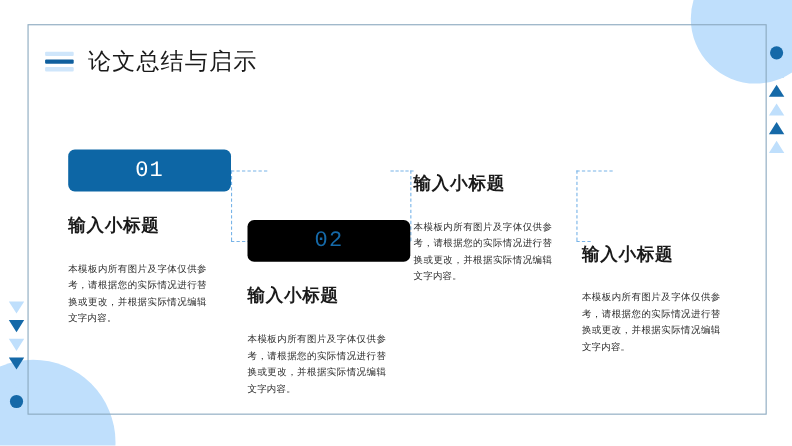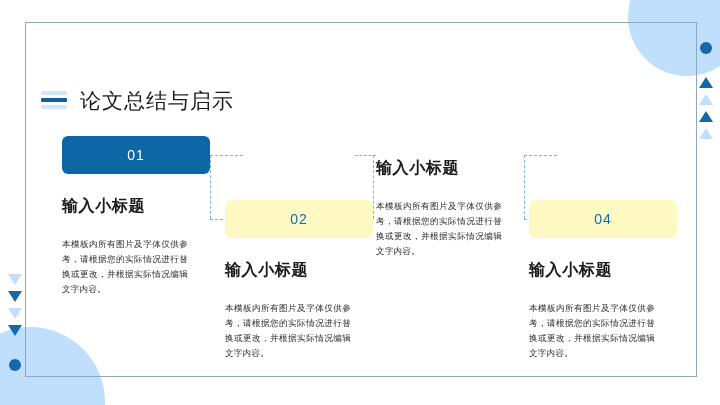--- a/index.html
+++ b/index.html
@@ -54,21 +54,20 @@
   }
 
   
   #title-row {
     position: absolute;
     left: 41px;
     top: 42px;
     display: flex;
     align-items: center;
     height: 28px;
-    margin-top: 44px;
   }
   #title-mark {
     width: 26px;
     height: 18px;
     display: flex;
     flex-direction: column;
     justify-content: space-between;
     margin-right: 13px;
   }
   #title-mark .bar {
@@ -138,30 +137,31 @@
     position: absolute;
     width: 148px;
   }
   .badge {
     width: 148px;
     height: 38px;
     border-radius: 6px;
     display: flex;
     align-items: center;
     justify-content: center;
-    font-size: 14px;
+    font-size: 20px;
     letter-spacing: 1px;
     box-sizing: border-box;
+    font-family: Liberation Mono, monospace;
   }
   .badge.dark {
     background: #0d66a5;
     color: #ffffff;
   }
   .badge.light {
-    background: #fef9c3;
+    background: #000000;
     color: #1569a8;
   }
   .step-heading {
     margin-top: 22px;
     font-size: 16px;
     font-weight: bold;
     color: #1a1a1a;
     letter-spacing: 0.6px;
     line-height: 1.2;
   }
@@ -241,18 +241,17 @@
     <div class="step-heading">输入小标题</div>
     <div class="step-body">本模板内所有图片及字体仅供参考，请根据您的实际情况进行替换或更改，并根据实际情况编辑文字内容。</div>
   </div>
 
   <div class="step" id="step-3">
     <div class="step-heading">输入小标题</div>
     <div class="step-body">本模板内所有图片及字体仅供参考，请根据您的实际情况进行替换或更改，并根据实际情况编辑文字内容。</div>
   </div>
 
   <div class="step" id="step-4">
-    <div class="badge light">04</div>
     <div class="step-heading">输入小标题</div>
     <div class="step-body">本模板内所有图片及字体仅供参考，请根据您的实际情况进行替换或更改，并根据实际情况编辑文字内容。</div>
   </div>
 
 </div>
 
 </body></html>

